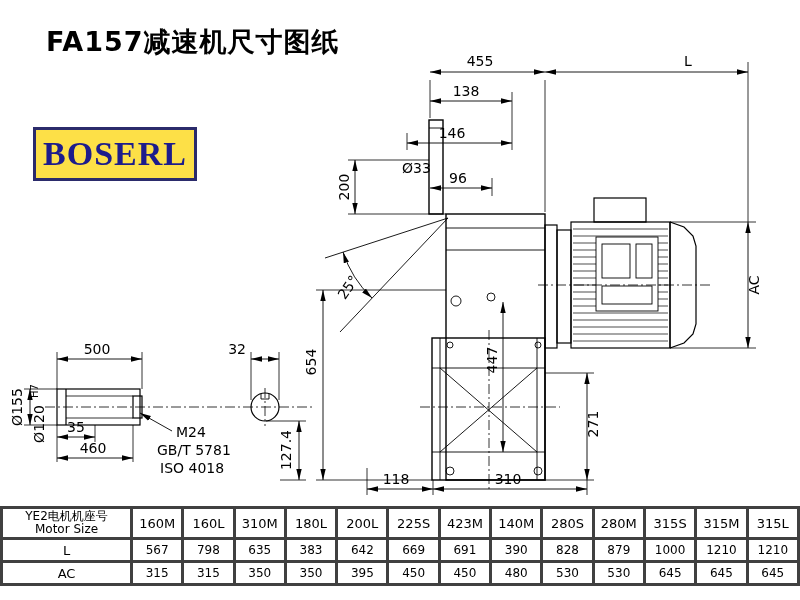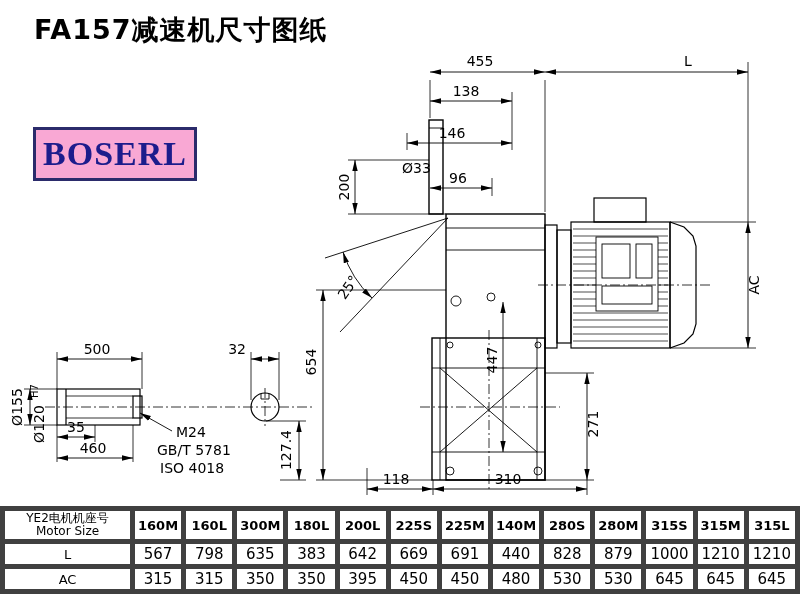--- a/index.html
+++ b/index.html
@@ -1,33 +1,33 @@
 <!DOCTYPE html>
 <html><head>
 <meta charset="utf-8">
 <style>
   html,body{margin:0;padding:0;background:#fff;}
   .page{position:relative;width:800px;height:600px;background:#fff;overflow:hidden;
         font-family:"DejaVu Sans",sans-serif;color:#000;}
-  .title{position:absolute;top:12px;left:34px;margin:0;font-size:27px;font-weight:bold;
+  .title{position:absolute;top:12px;left:34px;margin:12px;font-size:27px;font-weight:bold;
          letter-spacing:1px;font-family:"DejaVu Sans",sans-serif;}
   .logo{position:absolute;top:127px;left:33px;width:158px;height:48px;border:3px solid #2b2b6b;
-        display:flex;align-items:center;justify-content:center;background:#f9a8d4;}
+        display:flex;align-items:center;justify-content:center;background:#fde047;}
   .logo span{font-family:"Liberation Serif",serif;font-weight:bold;font-size:34px;color:#1c1c8c;letter-spacing:1px;}
   svg text{font-family:"DejaVu Sans",sans-serif;font-size:14px;fill:#000;}
   svg .sup{font-size:10px;}
   .dims line,.dims path{stroke:#000;stroke-width:0.9;fill:none;}
   .ext{stroke:#000;stroke-width:0.8;fill:none;}
   .cl{stroke:#000;stroke-width:0.8;fill:none;stroke-dasharray:10 3 2 3;}
   table{position:absolute;top:506px;left:0;width:800px;border-collapse:collapse;table-layout:fixed;}
-  th,td{border:5px solid #404040;text-align:center;padding:0;vertical-align:middle;}
-  thead th{height:28px;font-size:13px;font-weight:bold;}
+  th,td{border:3px solid #404040;text-align:center;padding:0;vertical-align:middle;}
+  thead th{height:28px;font-size:13px;font-weight:normal;}
   thead th.first-col{font-size:12px;font-weight:normal;line-height:13px;}
   tbody th{height:20px;font-size:13px;font-weight:normal;}
-  tbody td{height:20px;font-size:15px;}
+  tbody td{height:20px;font-size:12px;}
 </style>
 </head>
 <body>
 
 <div class="page">
 
   <h1 class="title">FA157减速机尺寸图纸</h1>
 
   <div class="logo">
     <span>BOSERL</span>
@@ -160,44 +160,44 @@
       <col span="13">
     </colgroup>
     <thead>
       <tr id="table-head-row">
           <th class="first-col">
             <div>YE2电机机座号</div>
             <div>Motor Size</div>
           </th>
           <th>160M</th>
           <th>160L</th>
-          <th>300M</th>
+          <th>310M</th>
           <th>180L</th>
           <th>200L</th>
           <th>225S</th>
-          <th>225M</th>
+          <th>423M</th>
           <th>140M</th>
           <th>280S</th>
           <th>280M</th>
           <th>315S</th>
           <th>315M</th>
           <th>315L</th>
         </tr>
     </thead>
     <tbody id="table-body">
         <tr>
           <th>L</th>
           <td>567</td>
           <td>798</td>
           <td>635</td>
           <td>383</td>
           <td>642</td>
           <td>669</td>
           <td>691</td>
-          <td>440</td>
+          <td>390</td>
           <td>828</td>
           <td>879</td>
           <td>1000</td>
           <td>1210</td>
           <td>1210</td>
         </tr>
         <tr>
           <th>AC</th>
           <td>315</td>
           <td>315</td>

